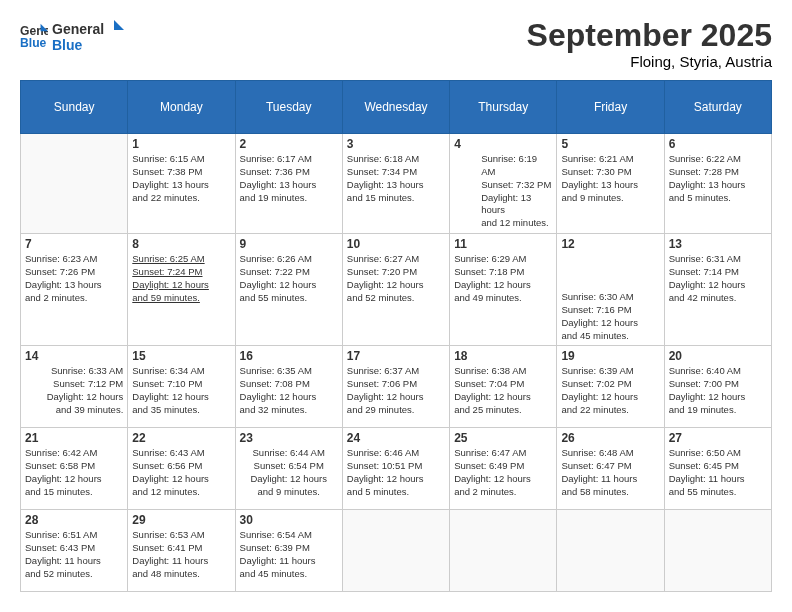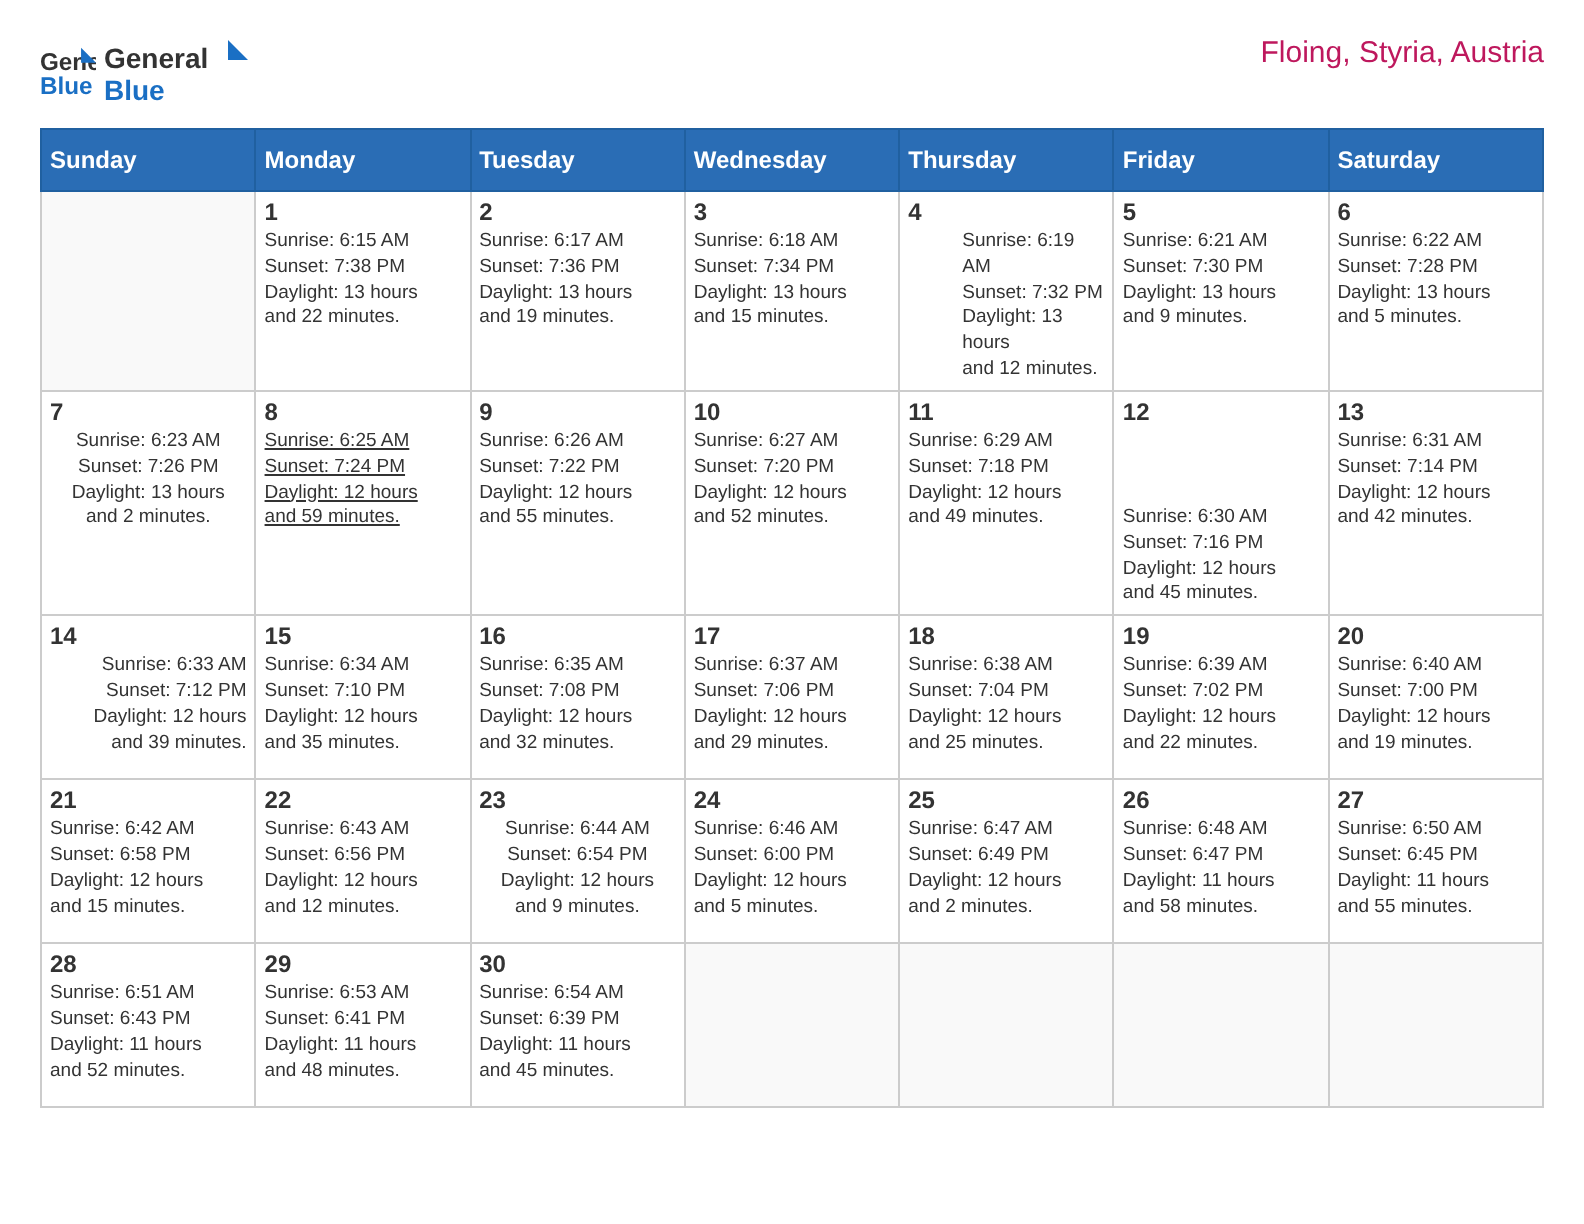--- a/index.html
+++ b/index.html
@@ -35,34 +35,34 @@
       text-align: right;
     }
     .month-title {
       font-size: 32px;
       font-weight: bold;
       color: #333;
       line-height: 1.1;
     }
     .location-title {
       font-size: 15px;
-      color: #be185d;
+      color: #000000;
     }
     .calendar {
       width: 100%;
       border-collapse: collapse;
       border: 1px solid #ccc;
     }
     .calendar th {
       background: #2a6db5;
       color: #fff;
       font-size: 12px;
-      font-weight: bold;
-      padding: 8px 4px;
-      text-align: left;
+      font-weight: normal;
+      padding: 19px 4px;
+      text-align: center;
       border: 1px solid #2060a0;
     }
     .calendar td {
       border: 1px solid #ccc;
       vertical-align: top;
       padding: 3px 4px;
       width: calc(100% / 7);
       height: 82px;
     }
     .day-num {
@@ -93,20 +93,21 @@
       </svg>
       <div style="display:flex; flex-direction:column; line-height:1.1;">
         <svg width="80" height="36" viewBox="0 0 80 36">
           <text x="0" y="16" font-size="14" font-weight="bold" font-family="Arial" fill="#333">General</text>
           <polygon points="62,2 72,12 62,12" fill="#1a6fc4"></polygon>
           <text x="0" y="32" font-size="14" font-weight="bold" font-family="Arial" fill="#1a6fc4">Blue</text>
         </svg>
       </div>
     </div>
     <div class="title-block">
+      <div class="month-title">September 2025</div>
       <div class="location-title">Floing, Styria, Austria</div>
     </div>
   </div>
 
   <table class="calendar">
     <thead>
       <tr>
         <th>Sunday</th>
         <th>Monday</th>
         <th>Tuesday</th>
@@ -158,21 +159,21 @@
             <div class="day-num">6</div>
             <div class="day-info" style="white-space: pre-line;">Sunrise: 6:22 AM
 Sunset: 7:28 PM
 Daylight: 13 hours
 and 5 minutes.</div>
           </td>
         </tr>
         <tr>
           <td>
             <div class="day-num">7</div>
-            <div class="day-info" style="white-space: pre-line; text-align: center;">Sunrise: 6:23 AM
+            <div class="day-info" style="white-space: pre-line;">Sunrise: 6:23 AM
 Sunset: 7:26 PM
 Daylight: 13 hours
 and 2 minutes.</div>
           </td>
           <td>
             <div class="day-num">8</div>
             <div class="day-info" style="white-space: pre-line; text-decoration: underline;">Sunrise: 6:25 AM
 Sunset: 7:24 PM
 Daylight: 12 hours
 and 59 minutes.</div>
@@ -282,21 +283,21 @@
           <td>
             <div class="day-num">23</div>
             <div class="day-info" style="white-space: pre-line; text-align: center;">Sunrise: 6:44 AM
 Sunset: 6:54 PM
 Daylight: 12 hours
 and 9 minutes.</div>
           </td>
           <td>
             <div class="day-num">24</div>
             <div class="day-info" style="white-space: pre-line;">Sunrise: 6:46 AM
-Sunset: 6:00 PM
+Sunset: 10:51 PM
 Daylight: 12 hours
 and 5 minutes.</div>
           </td>
           <td>
             <div class="day-num">25</div>
             <div class="day-info" style="white-space: pre-line;">Sunrise: 6:47 AM
 Sunset: 6:49 PM
 Daylight: 12 hours
 and 2 minutes.</div>
           </td>

